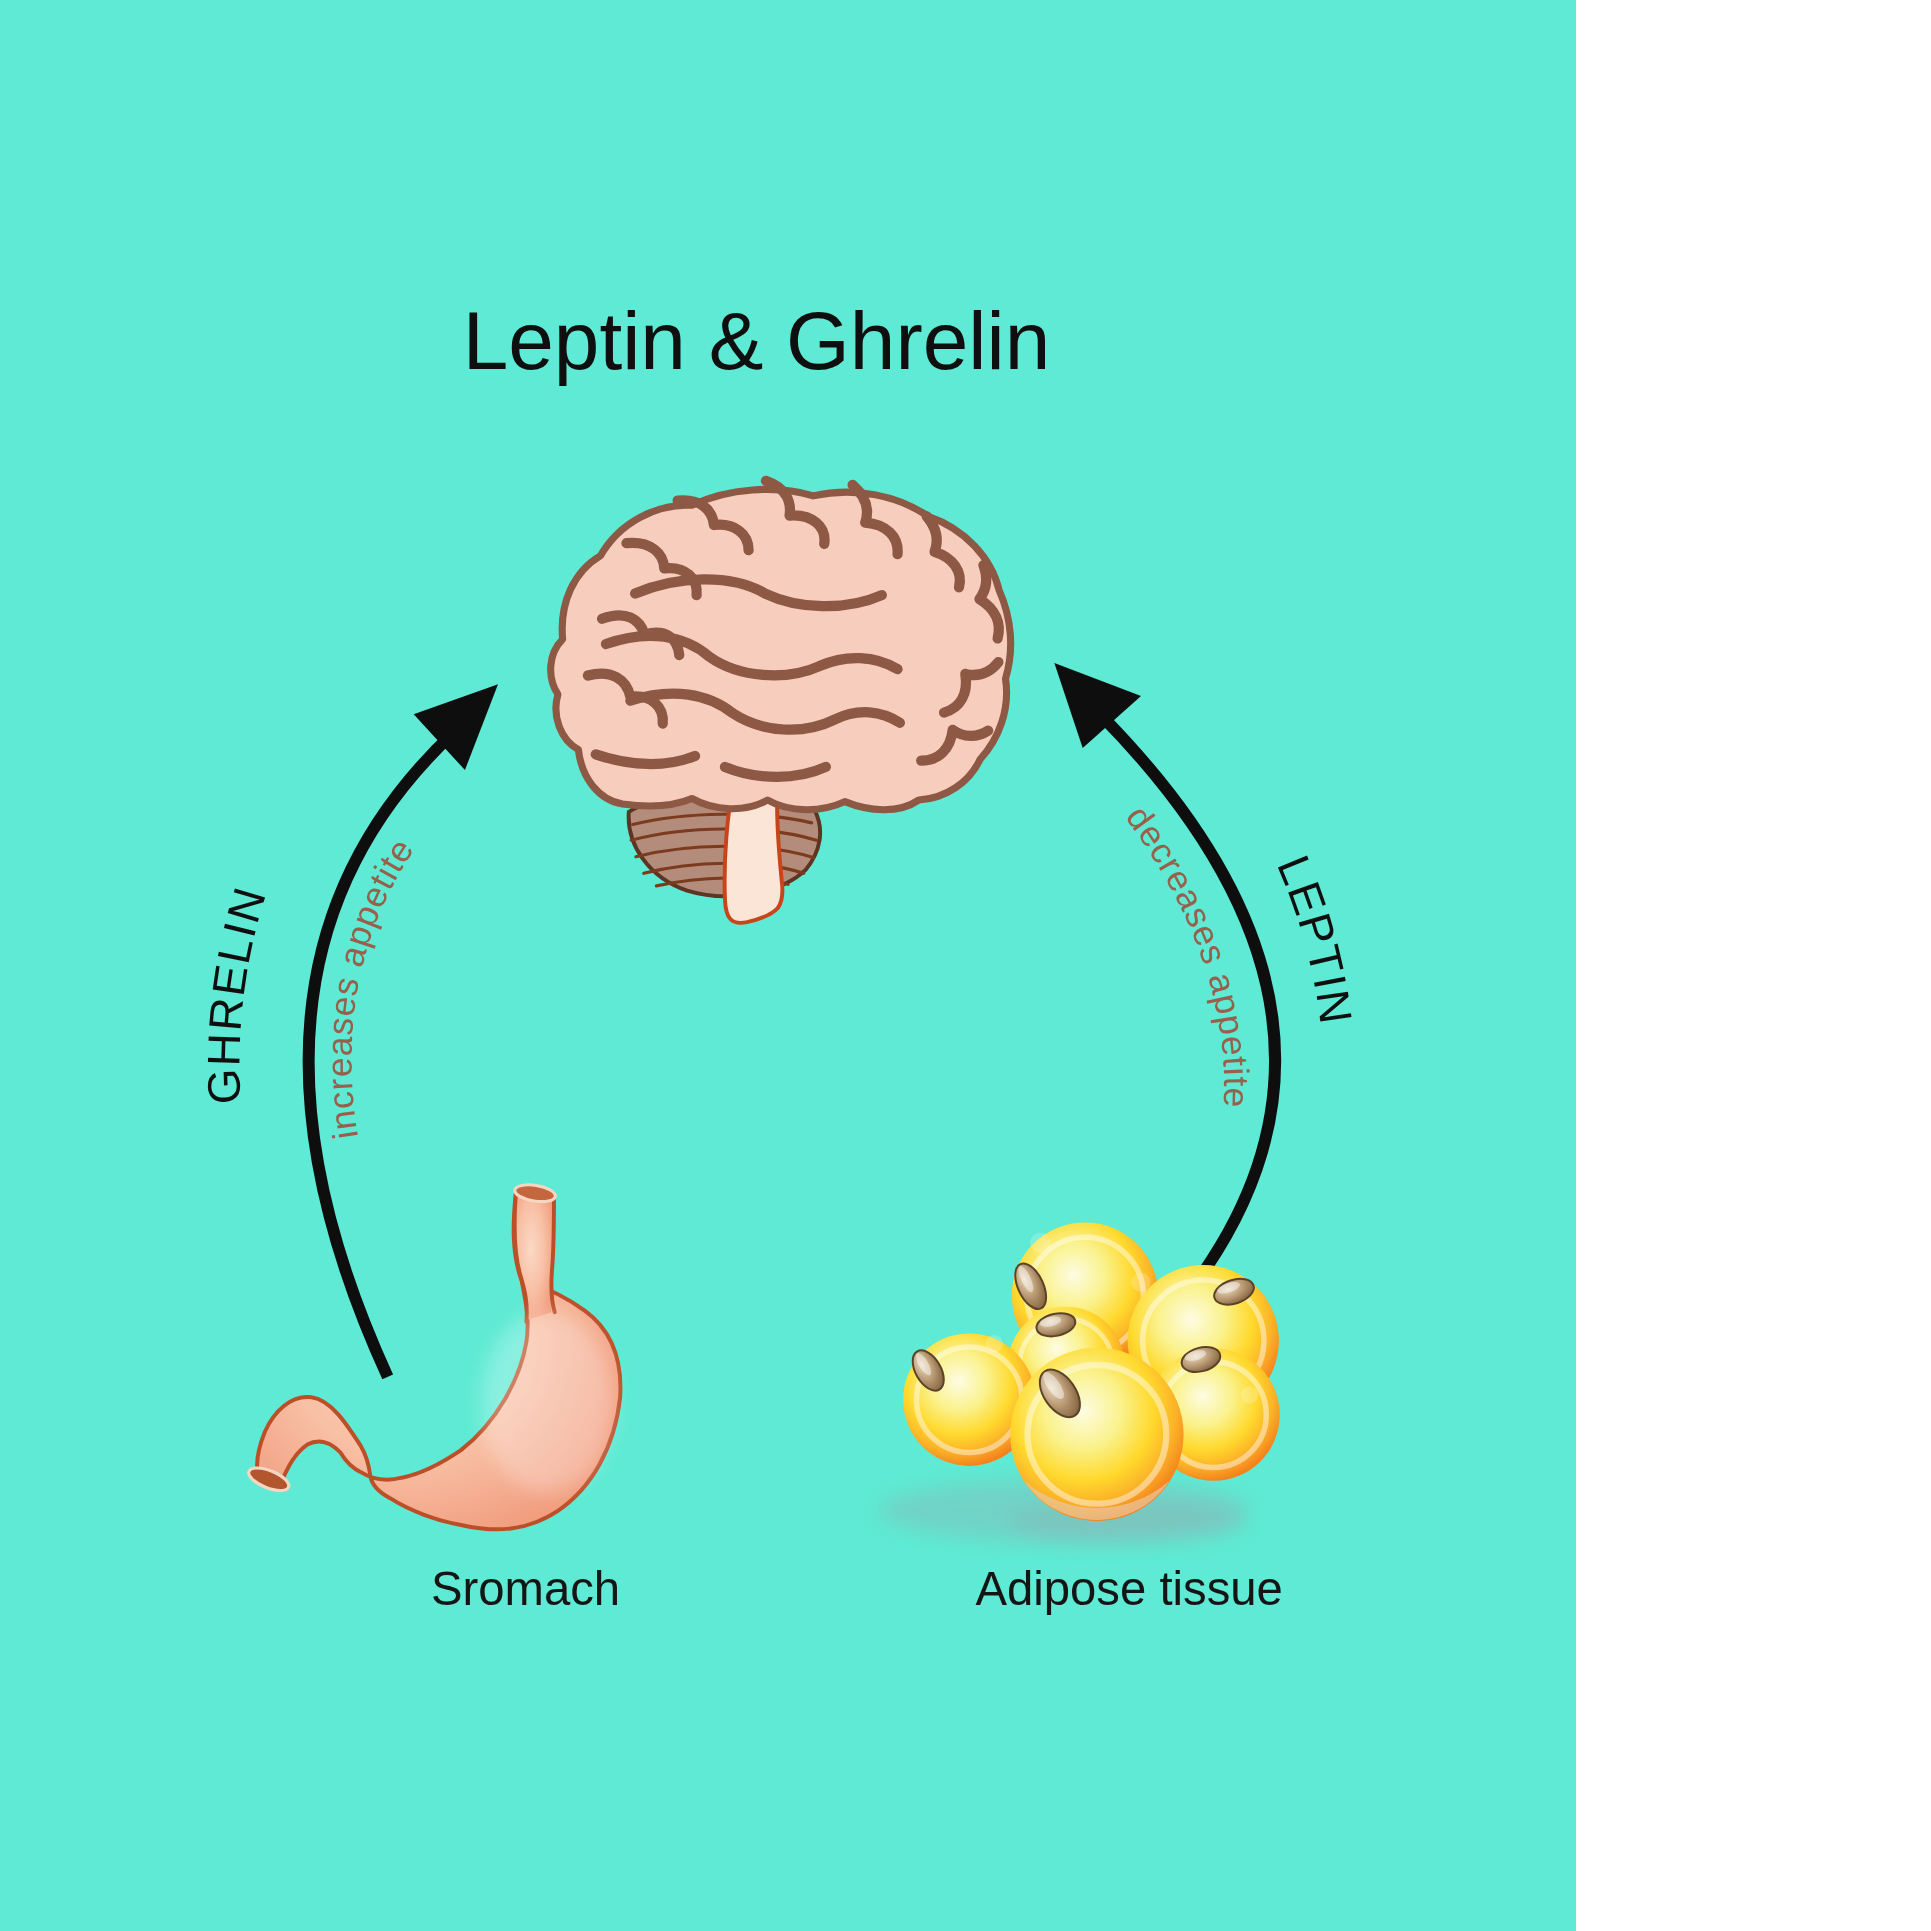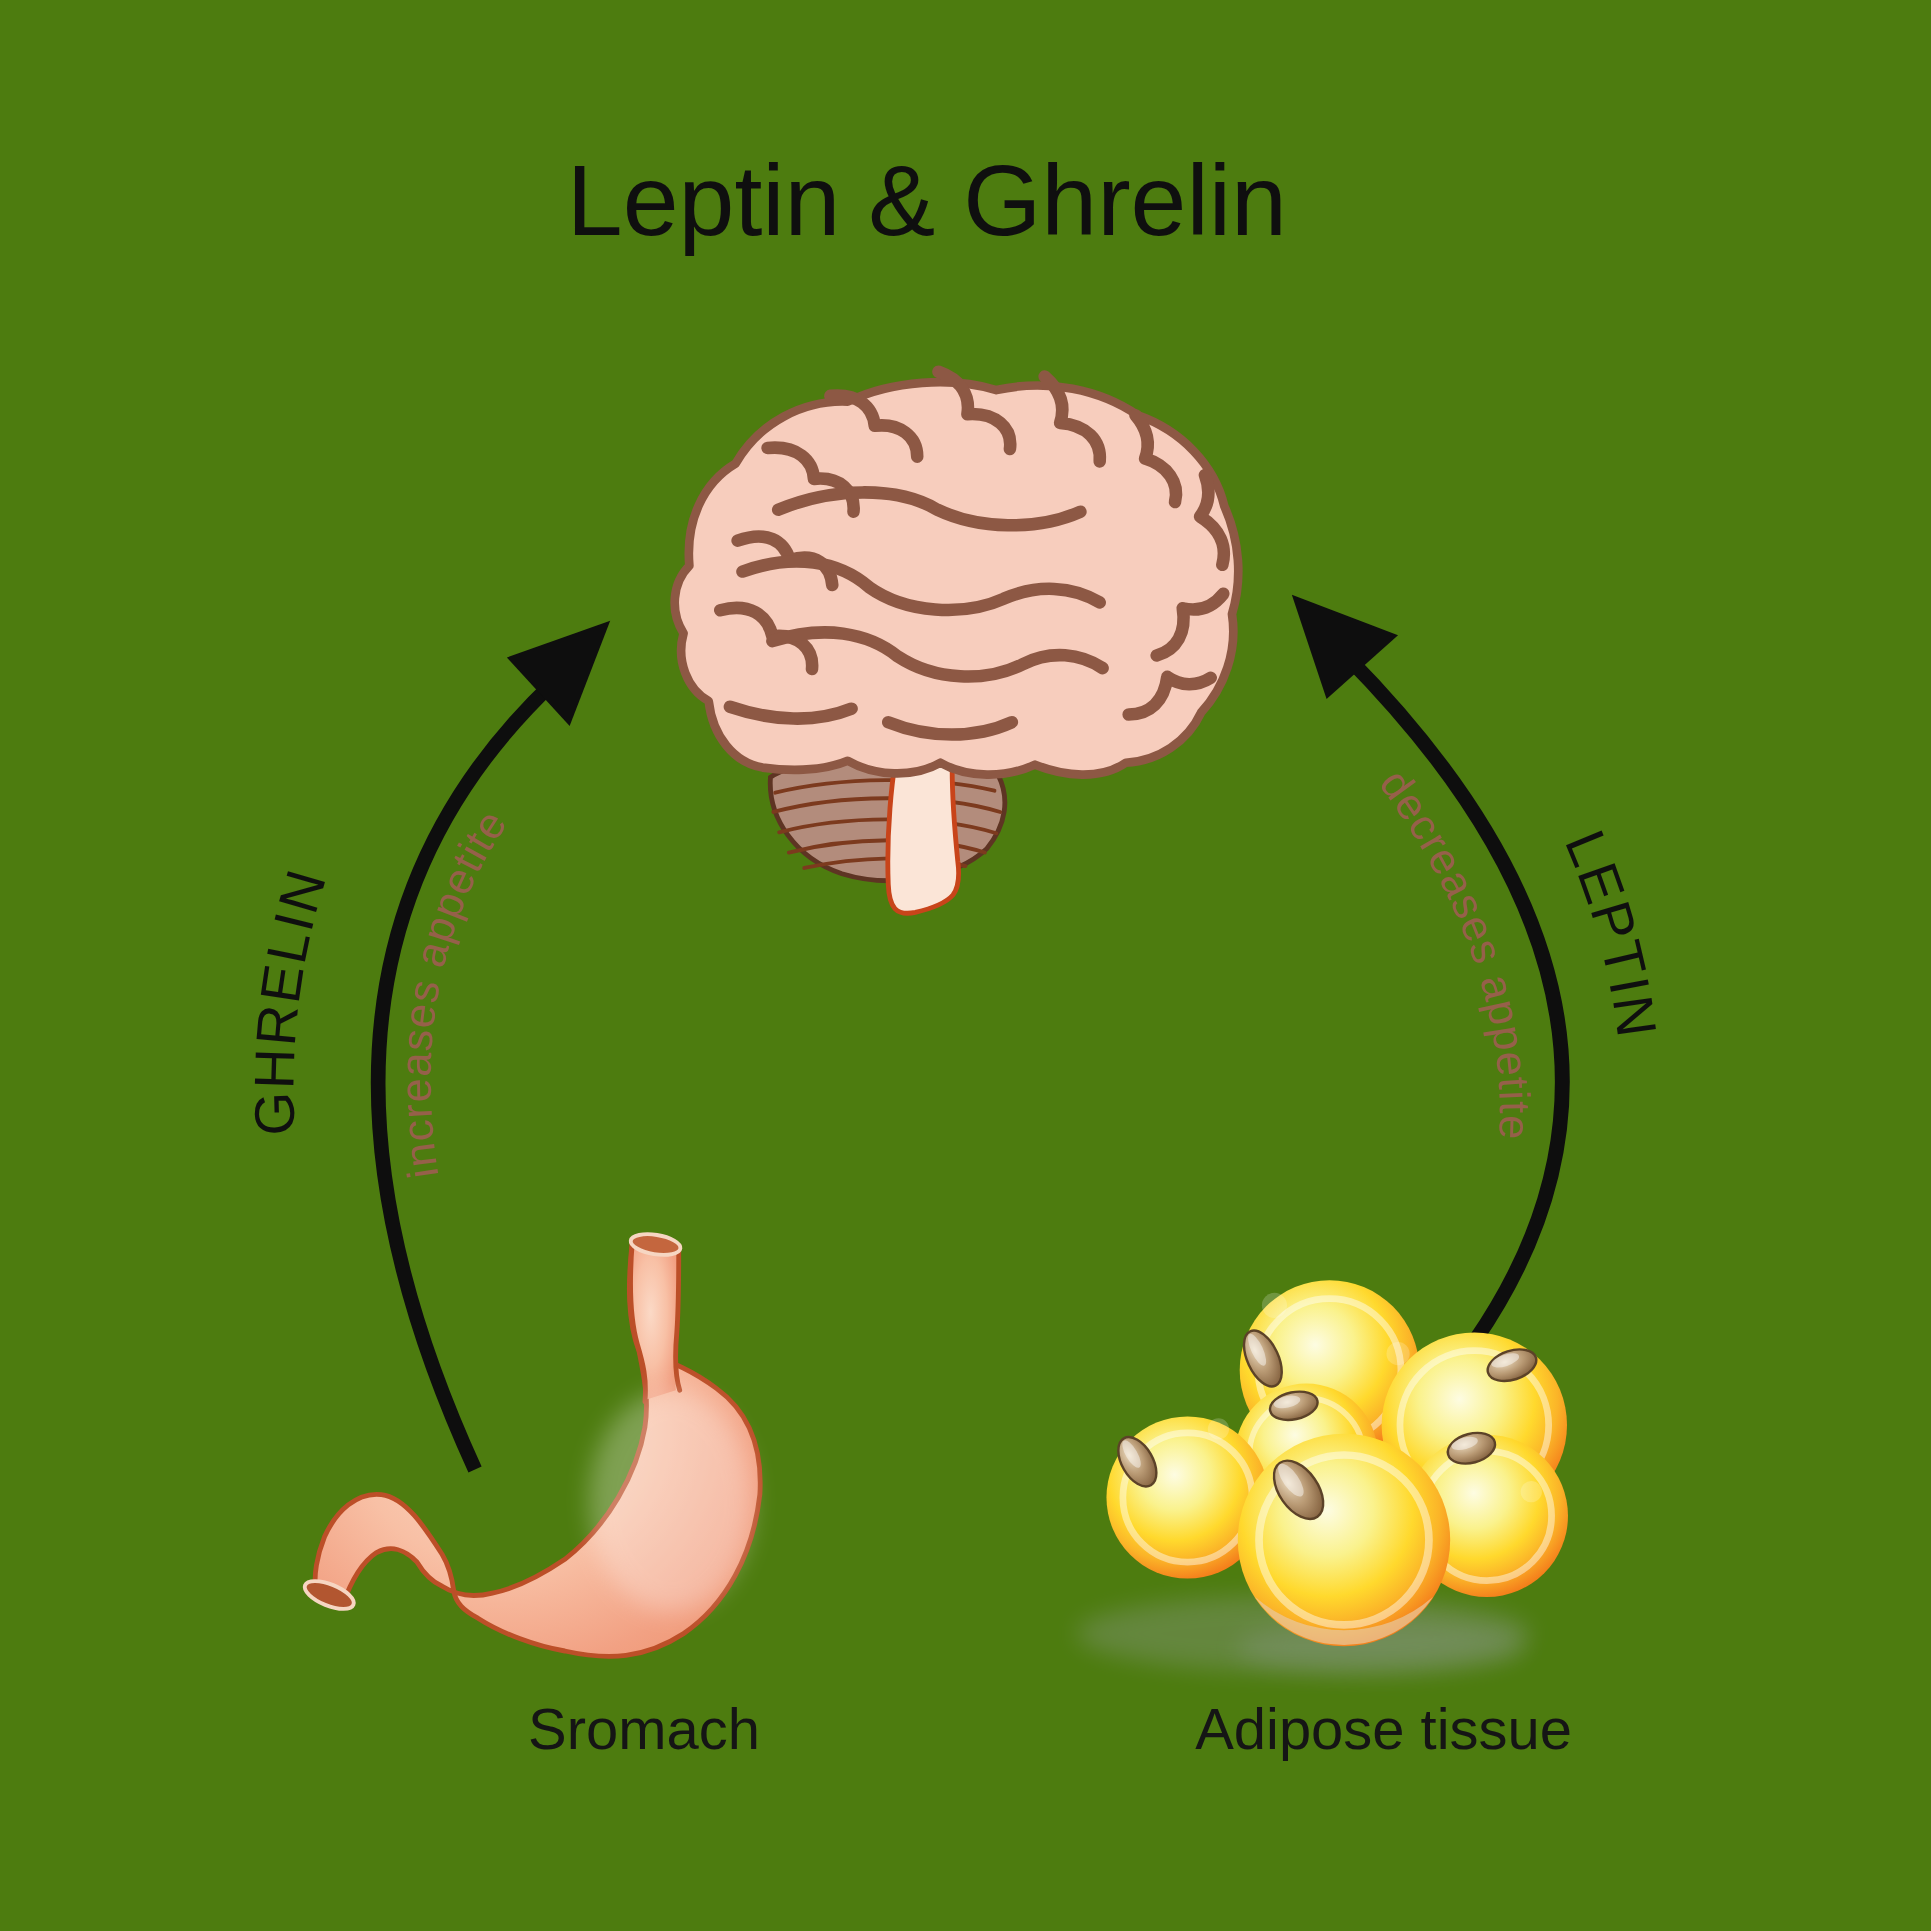--- a/index.html
+++ b/index.html
@@ -1,16 +1,16 @@
 <!DOCTYPE html>
 <html><head>
 <meta charset="utf-8">
 <style>
   html,body{margin:0;padding:0;background:#ffffff;}
-  .stage{width:1931px;height:1931px;position:relative;background:#4d7c0f;}
+  .stage{width:1576px;height:1931px;position:relative;background:#5eead4;}
   svg{display:block;width:100%;height:100%;}
   text{font-family:"Liberation Sans","DejaVu Sans",sans-serif;}
   .title{font-size:104px;fill:#0f0f0f;}
   .hormone{font-size:58px;fill:#0f0f0f;letter-spacing:2px;}
   .effect{font-size:45px;fill:#96604a;letter-spacing:1px;}
   .organ-label{font-size:60px;fill:#151515;}
 </style>
 </head>
 <body>
 

